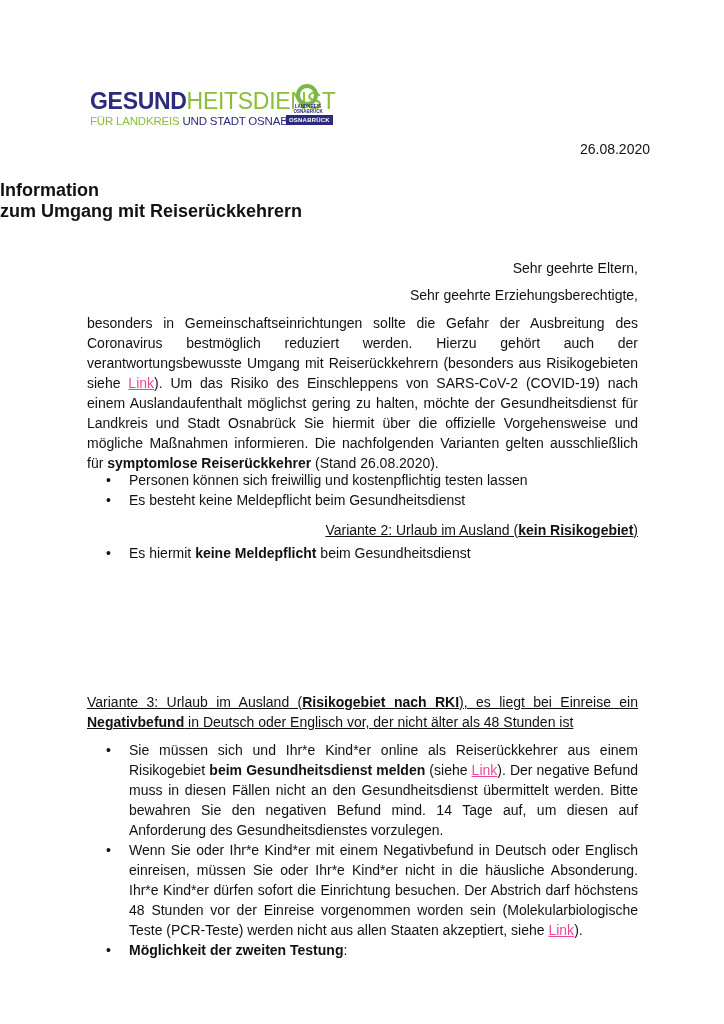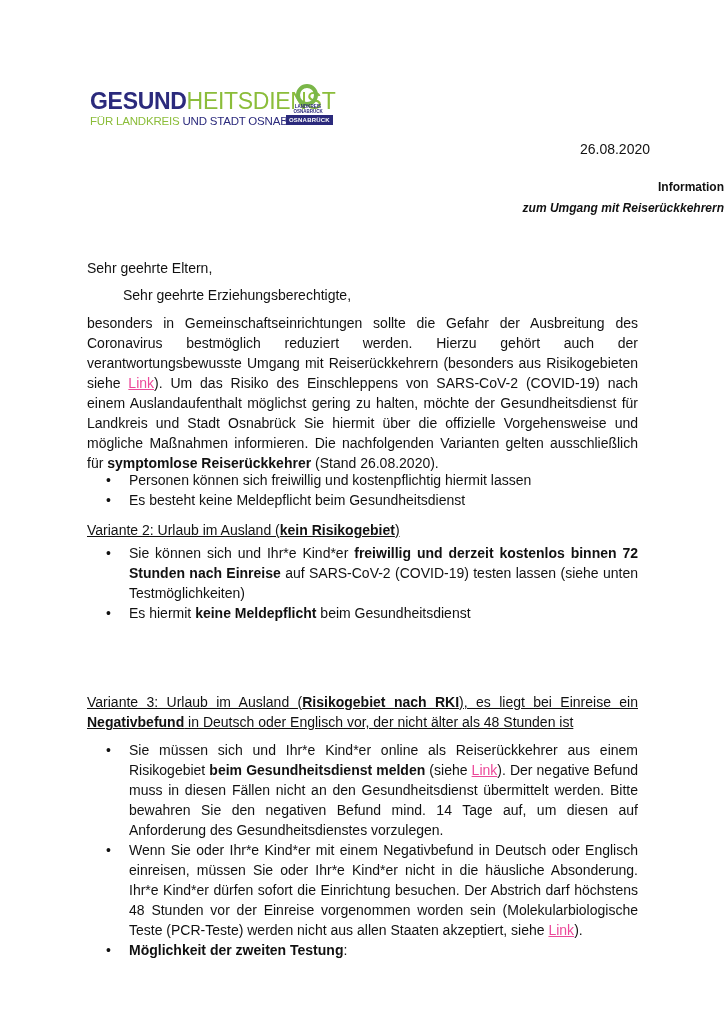--- a/index.html
+++ b/index.html
@@ -16,25 +16,25 @@
   .logo-line2 .green { color: #8bbd3a; text-align: center; }
   .logo-line2 .blue { color: #2b2a7c; }
   .logo-badge { position: absolute; left: 196px; top: 27px; background: #2b2a7c; color: #fff; font-size: 6px;
                 padding: 2px 3px; font-weight: bold; letter-spacing: 0.2px; }
   .logo-ring { position: absolute; left: 206px; top: -4px; width: 22px; height: 22px; border-radius: 50%;
                border: 4px solid #7ab648; box-sizing: border-box; }
   .logo-ring-text { position: absolute; left: 200px; top: 16px; font-size: 4.5px; font-weight: bold; color: #2b2a7c; line-height: 5px; text-align: center; width: 36px; }
 
   .date { position: absolute; right: 88px; top: 141px; font-size: 14px; }
 
-  .title { position: absolute; left: 0; width: 724px; text-align: right; font-size: 12px; font-weight: bold; }
+  .title { position: absolute; left: 0; width: 724px; text-align: left; font-size: 18px; font-weight: bold; }
   .title1 { top: 180px; }
-  .title2 { top: 201px; font-style: italic; }
+  .title2 { top: 201px; }
 
-  .text { position: absolute; left: 87px; width: 551px; font-size: 14px; line-height: 20px; }
+  .text { position: absolute; left: 87px; width: 551px; font-size: 14px; line-height: 20px; text-align: right; }
   .justify { text-align: justify; text-align-last: left; }
   .link { color: #ec4899; text-decoration: underline; }
   .u { text-decoration: underline; }
   b { font-weight: bold; margin-top: 48px; }
 
   ul.bl { position: absolute; left: 87px; width: 551px; margin: 0; padding: 0; list-style: none; font-size: 14px; line-height: 20px; }
   ul.bl li { position: relative; padding-left: 42px; text-align: justify; margin: 0; }
   ul.bl li::before { content: "\2022"; position: absolute; left: 19px; top: 0; }
   ul.bl li.last-left { text-align: left; }
 </style>
@@ -57,36 +57,35 @@
     </div>
     <div class="logo-badge">OSNABRÜCK</div>
   </div>
 
   <div class="date">26.08.2020</div>
 
   <div class="title title1">Information</div>
   <div class="title title2">zum Umgang mit Reiserückkehrern</div>
 
   <div class="text" style="top:258px;">Sehr geehrte Eltern,</div>
-  <div class="text" style="top:285px;margin-left:36px;">Sehr geehrte Erziehungsberechtigte,</div>
+  <div class="text" style="top:285px;">Sehr geehrte Erziehungsberechtigte,</div>
 
   <div class="text justify" style="top:313px;">
     <span>besonders in Gemeinschaftseinrichtungen sollte die Gefahr der Ausbreitung des Coronavirus bestmöglich reduziert werden. Hierzu gehört auch der verantwortungsbewusste Umgang mit Reiserückkehrern (besonders aus Risikogebieten siehe </span><a class="link">Link</a><span>). Um das Risiko des Einschleppens von SARS-CoV-2 (COVID-19) nach einem Auslandaufenthalt möglichst gering zu halten, möchte der Gesundheitsdienst für Landkreis und Stadt Osnabrück Sie hiermit über die offizielle Vorgehensweise und mögliche Maßnahmen informieren. Die nachfolgenden Varianten gelten ausschließlich für </span><b>symptomlose Reiserückkehrer</b><span> (Stand 26.08.2020).</span>
   </div>
 
   <ul class="bl" style="top:470px;">
-    <li>Personen können sich freiwillig und kostenpflichtig hiermit lassen</li>
+    <li>Personen können sich freiwillig und kostenpflichtig testen lassen</li>
     <li>Es besteht keine Meldepflicht beim Gesundheitsdienst</li>
   </ul>
 
   <div class="text" style="top:520px;">
     <span class="u"><span>Variante 2: Urlaub im Ausland (</span><b>kein Risikogebiet</b><span>)</span></span>
   </div>
   <ul class="bl" style="top:543px;">
-    <li><span>Sie können sich und Ihr*e Kind*er </span><b>freiwillig und derzeit kostenlos binnen 72 Stunden nach Einreise</b><span> auf SARS-CoV-2 (COVID-19) testen lassen (siehe unten Testmöglichkeiten)</span></li>
     <li class="last-left"><span>Es hiermit </span><b>keine Meldepflicht</b><span> beim Gesundheitsdienst</span></li>
   </ul>
 
   <div class="text justify" style="top:692px;">
     <span class="u"><span>Variante 3: Urlaub im Ausland (</span><b>Risikogebiet nach RKI</b><span>), es liegt bei Einreise ein </span><b>Negativbefund</b><span> in Deutsch oder Englisch vor, der nicht älter als 48 Stunden ist</span></span>
   </div>
   <ul class="bl" style="top:740px;">
     <li><span>Sie müssen sich und Ihr*e Kind*er online als Reiserückkehrer aus einem Risikogebiet </span><b>beim Gesundheitsdienst melden</b><span> (siehe </span><a class="link">Link</a><span>). Der negative Befund muss in diesen Fällen nicht an den Gesundheitsdienst übermittelt werden. Bitte bewahren Sie den negativen Befund mind. 14 Tage auf, um diesen auf Anforderung des Gesundheitsdienstes vorzulegen.</span></li>
     <li><span>Wenn Sie oder Ihr*e Kind*er mit einem Negativbefund in Deutsch oder Englisch einreisen, müssen Sie oder Ihr*e Kind*er nicht in die häusliche Absonderung. Ihr*e Kind*er dürfen sofort die Einrichtung besuchen. Der Abstrich darf höchstens 48 Stunden vor der Einreise vorgenommen worden sein (Molekularbiologische Teste (PCR-Teste) werden nicht aus allen Staaten akzeptiert, siehe </span><a class="link">Link</a><span>).</span></li>
     <li class="last-left"><b>Möglichkeit der zweiten Testung</b><span>:</span></li>

